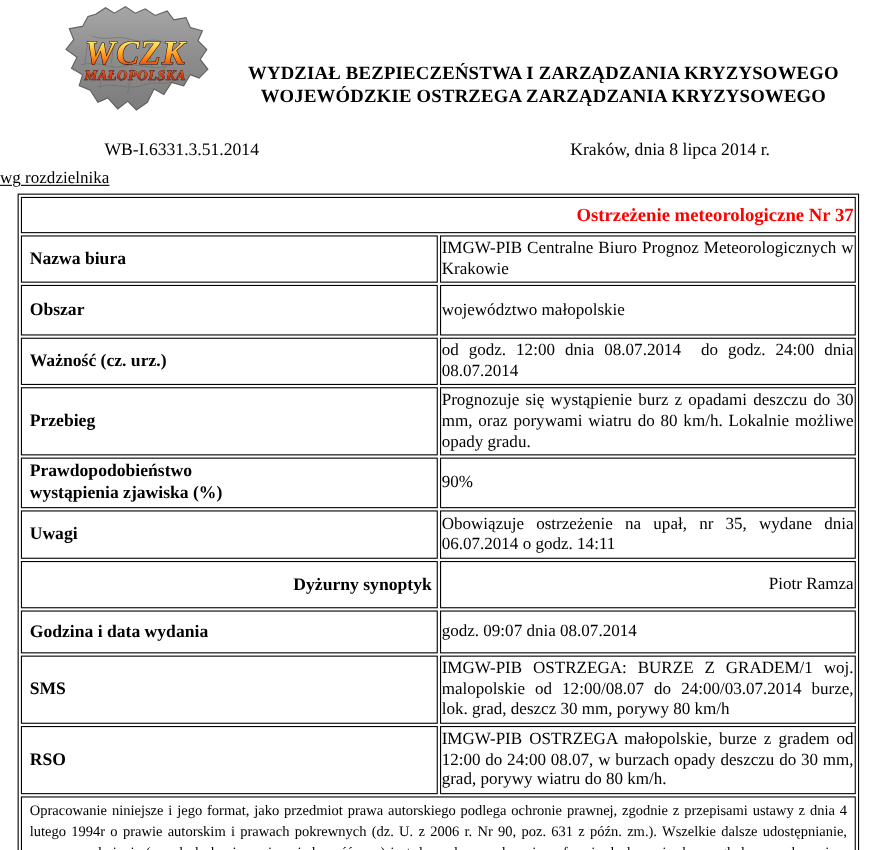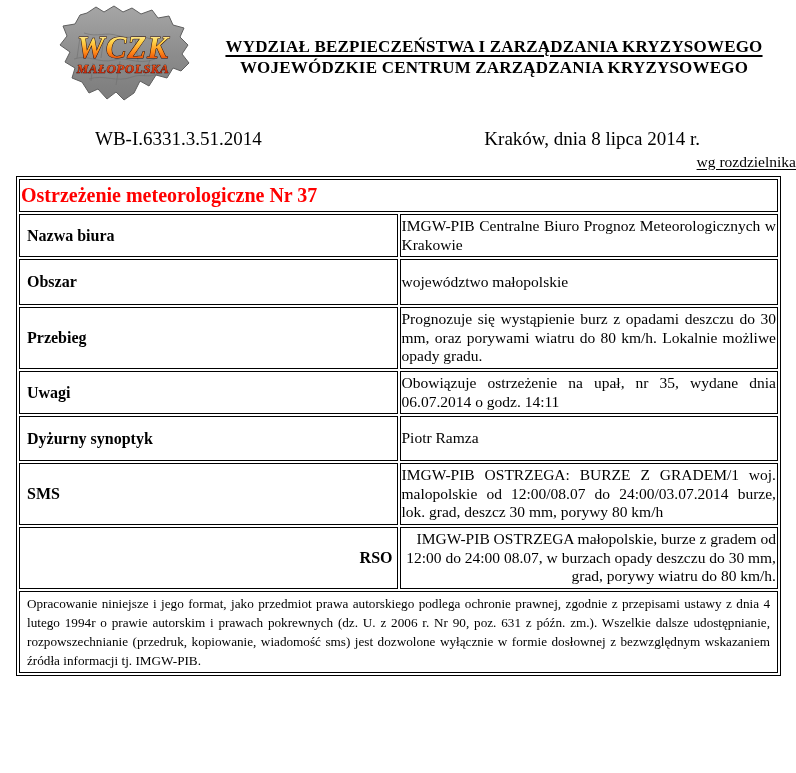--- a/index.html
+++ b/index.html
@@ -12,50 +12,50 @@
   
   .logo{
     position:absolute;left:44px;top:3px;width:152px;height:110px;font-style:italic;
   }
   .org-header{
     position:absolute;left:198px;top:36px;width:592px;
     text-align:center;font-weight:bold;font-size:17px;line-height:21px;
     letter-spacing:0.2px;
   }
   .org-header .line1{
-    text-decoration:underline;
     text-decoration-thickness:1.5px;
     text-underline-offset:3px;
+    margin-top:20px;
   }
   .ref-line{
     position:absolute;top:128px;left:0;width:796px;
     display:flex;justify-content:space-between;
     padding:0 96px 0 95px;box-sizing:border-box;
-    font-size:19px;
+    font-size:16px;
   }
   .distribution{
     position:absolute;top:153px;left:0;width:796px;
-    text-align:right;font-size:15.5px;
+    text-align:left;font-size:15.5px;
     text-decoration:underline;text-underline-offset:2px;
   }
   
   table.warning{
     position:absolute;top:176px;left:16px;width:765px;
     border:1px solid #000;
     border-collapse:separate;border-spacing:2px;
     background:#fff;
     table-layout:fixed;
   }
   table.warning td{
     border:1px solid #000;
     vertical-align:middle;
     overflow:hidden;
   }
   td.title-cell{
-    text-align:left;font-weight:bold;font-size:20px;
+    text-align:right;font-weight:bold;font-size:17px;
   }
   td.label{
     width:246px;
     font-weight:bold;font-size:16px;line-height:1.25;
     padding:2px 4px 2px 7px;
     white-space:pre-line;
   }
   td.value{
     font-size:15.5px;line-height:1.2;
     padding:2px 1px;
@@ -111,21 +111,21 @@
       <path d="M45,76 C60,71 72,80 88,74 C98,70 104,76 115,70"></path>
       <path d="M60,34 L57,55 M91,36 L94,58 M76,58 L72,82 M49,60 L47,78 M106,57 L100,73 M36,34 L33,55"></path>
     </g>
     <text x="79" y="55" text-anchor="middle" font-family="Liberation Serif, serif" font-size="31" font-weight="bold" letter-spacing="1" fill="url(#txtg)" stroke="#2b0a00" stroke-width="1" paint-order="stroke">WCZK</text>
     <text x="79" y="70" text-anchor="middle" font-family="Liberation Serif, serif" font-size="13" font-weight="bold" letter-spacing="0.5" fill="url(#txtg2)" stroke="#3c0c00" stroke-width="0.6" paint-order="stroke">MAŁOPOLSKA</text>
   </svg>
 </div>
 
 <div class="org-header">
   <div class="line1">WYDZIAŁ BEZPIECZEŃSTWA I ZARZĄDZANIA KRYZYSOWEGO</div>
-  <div class="line2">WOJEWÓDZKIE CENTRUM ZARZĄDZANIA KRYZYSOWEGO</div>
+  <div class="line2">WOJEWÓDZKIE OSTRZEGA ZARZĄDZANIA KRYZYSOWEGO</div>
 </div>
 
 <div class="ref-line">
   <span>WB-I.6331.3.51.2014</span>
   <span>Kraków, dnia 8 lipca 2014 r.</span>
 </div>
 
 <div class="distribution">wg rozdzielnika</div>
 
 <table class="warning">
@@ -135,30 +135,43 @@
     </tr>
     <tr>
         <td class="label">Nazwa biura</td>
         <td class="value">IMGW-PIB Centralne Biuro Prognoz Meteorologicznych w Krakowie</td>
       </tr>
       <tr>
         <td class="label">Obszar</td>
         <td class="value">województwo małopolskie</td>
       </tr>
       <tr>
+        <td class="label">Ważność (cz. urz.)</td>
+        <td class="value">od godz. 12:00 dnia 08.07.2014 &nbsp;do godz. 24:00 dnia 08.07.2014</td>
+      </tr>
+      <tr>
         <td class="label">Przebieg</td>
         <td class="value">Prognozuje się wystąpienie burz z opadami deszczu do 30 mm, oraz porywami wiatru do 80 km/h. Lokalnie możliwe opady gradu.</td>
+      </tr>
+      <tr>
+        <td class="label">Prawdopodobieństwo
+wystąpienia zjawiska (%)</td>
+        <td class="value">90%</td>
       </tr>
       <tr>
         <td class="label">Uwagi</td>
         <td class="value">Obowiązuje ostrzeżenie na upał, nr 35, wydane dnia 06.07.2014 o godz. 14:11</td>
       </tr>
       <tr>
         <td class="label">Dyżurny synoptyk</td>
         <td class="value">Piotr Ramza</td>
+      </tr>
+      <tr>
+        <td class="label">Godzina i data wydania</td>
+        <td class="value">godz. 09:07 dnia 08.07.2014</td>
       </tr>
       <tr>
         <td class="label">SMS</td>
         <td class="value">IMGW-PIB OSTRZEGA: BURZE Z GRADEM/1 woj. malopolskie od 12:00/08.07 do 24:00/03.07.2014 burze, lok. grad, deszcz 30 mm, porywy 80 km/h</td>
       </tr>
       <tr>
         <td class="label">RSO</td>
         <td class="value">IMGW-PIB OSTRZEGA małopolskie, burze z gradem od 12:00 do 24:00 08.07, w burzach opady deszczu do 30 mm, grad, porywy wiatru do 80 km/h.</td>
       </tr>
       <tr class="footer-row">

